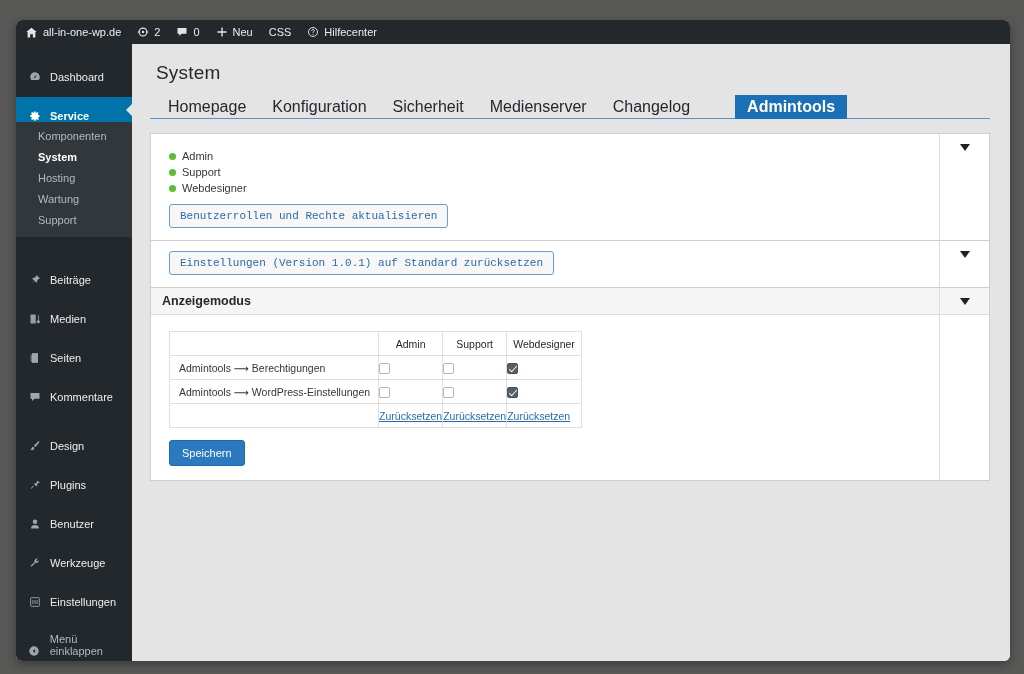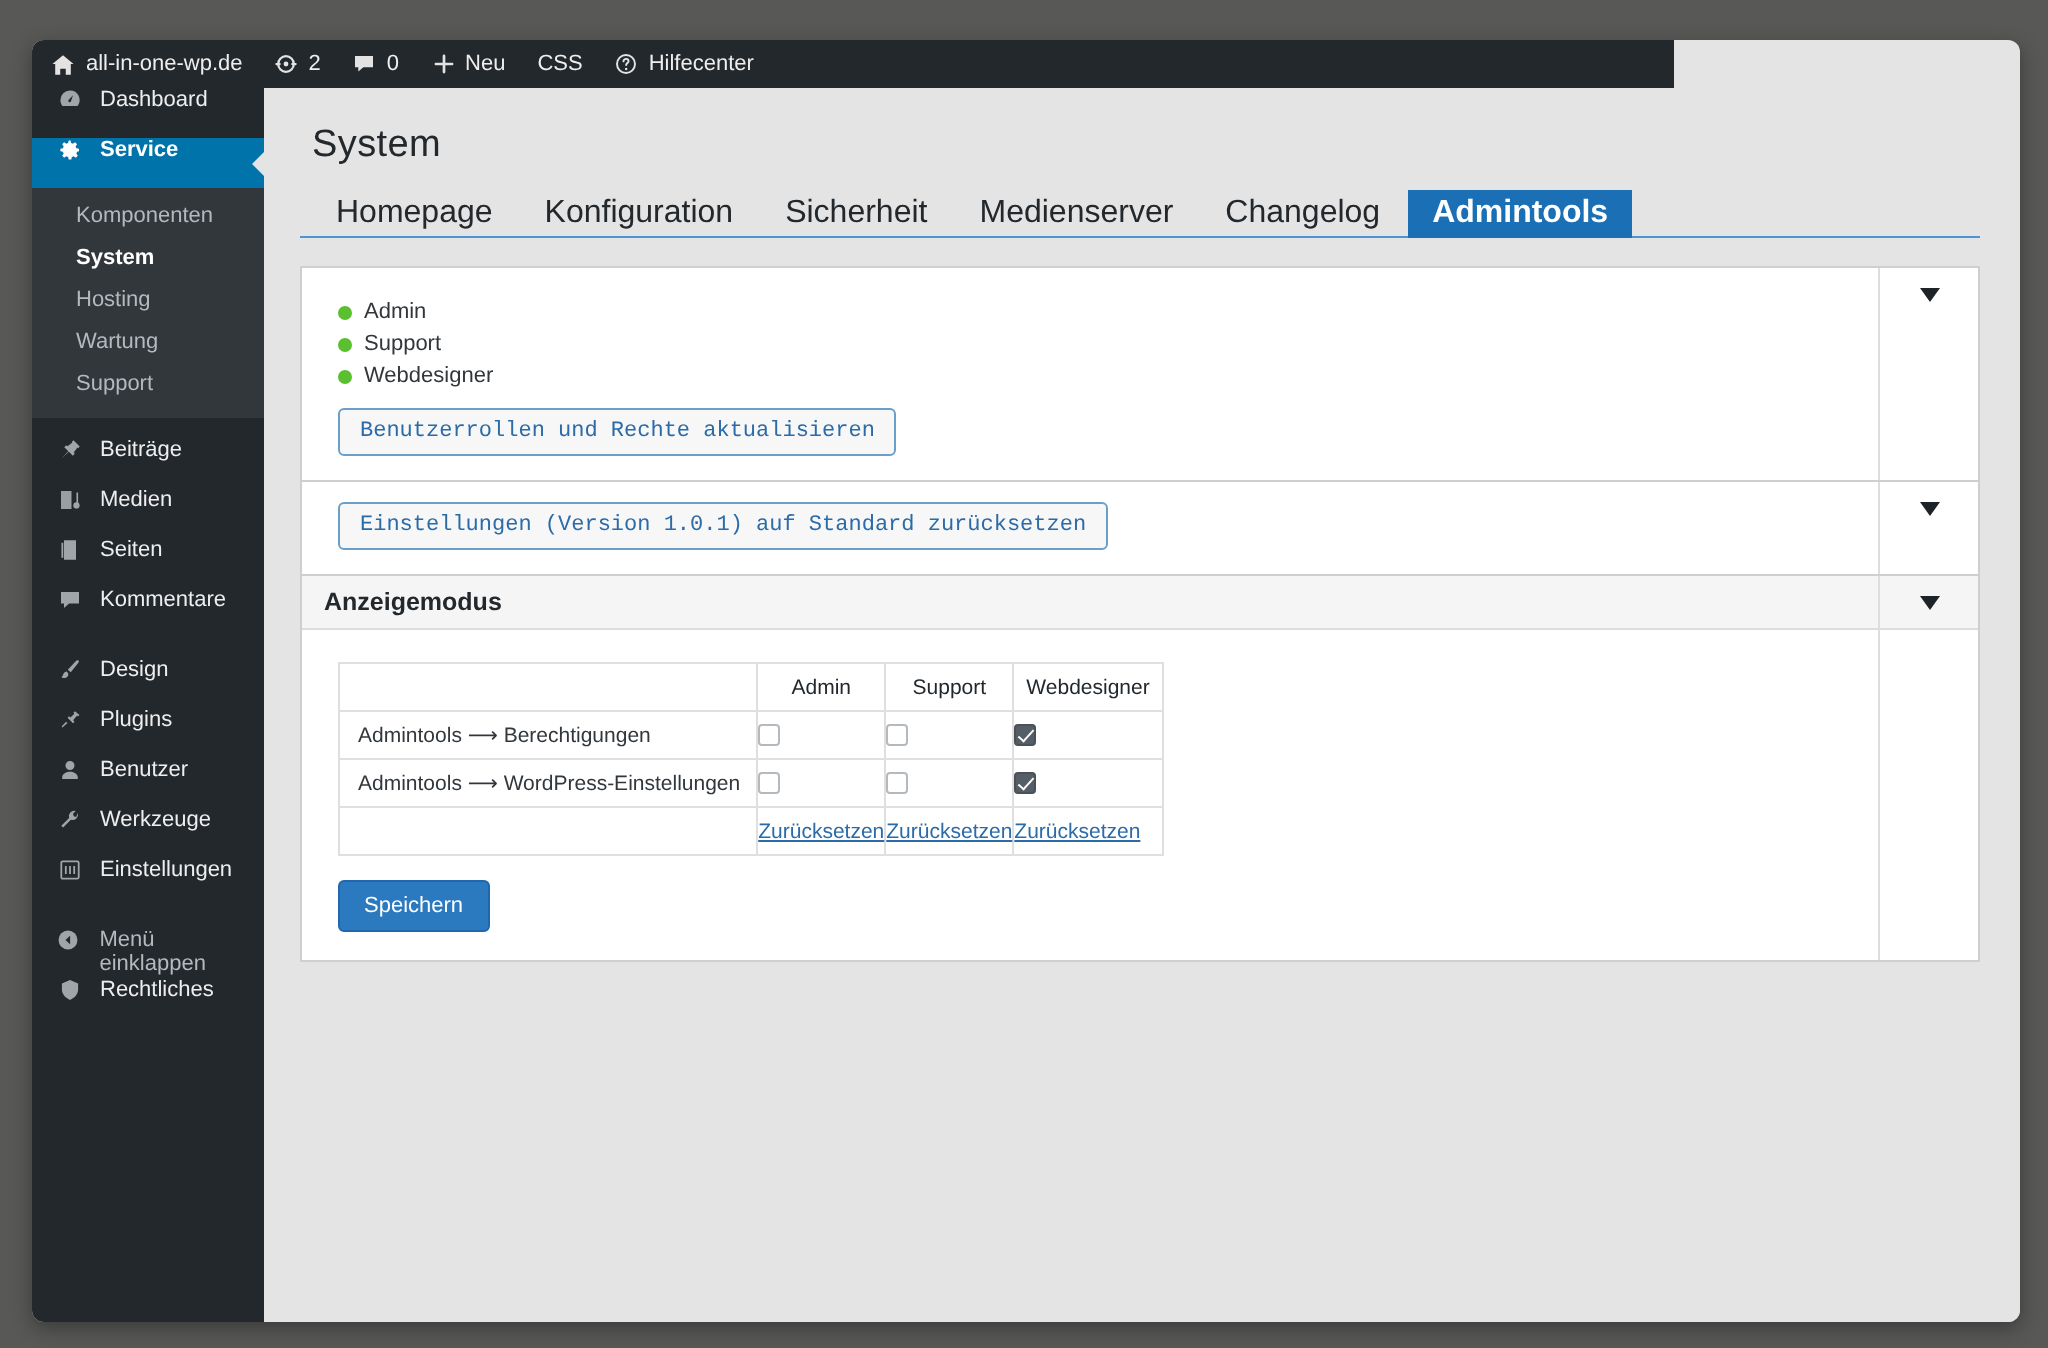--- a/index.html
+++ b/index.html
@@ -22,21 +22,21 @@
     border-radius: 6px;
     overflow: hidden;
     background: #e4e4e4;
     box-shadow: 0 3px 10px rgba(0,0,0,.35);
   }
 
   
   .adminbar {
     position: absolute;
     left: 0; top: 0;
-    width: 821px;
+    width: 994px;
     height: 24px;
     background: #23282d;
     color: #eeeeee;
     display: flex;
     align-items: center;
     font-size: 11px;
   }
   .ab-item {
     display: flex;
     align-items: center;
@@ -55,26 +55,27 @@
   .sidebar {
     position: absolute;
     left: 0; top: 24px;
     width: 116px;
     height: 617px;
     background: #23282d;
     font-size: 11px;
   }
   .menu-item {
     display: flex;
-    align-items: flex-start;
+    align-items: flex-end;
     gap: 8px;
     height: 25px;
     padding-left: 11px;
     color: #eeeeee;
     position: relative;
+    margin-top: 14px;
   }
   .menu-item .mi-ico {
     width: 15px;
     display: inline-flex;
     align-items: center;
     justify-content: center;
     color: #a0a5aa;
   }
   .menu-item.active {
     background: #0073aa;
@@ -139,20 +140,21 @@
     border: 1px solid transparent;
     border-bottom: none;
     position: relative;
     top: 1px;
   }
   .tab.active {
     background: #1a6fb5;
     color: #ffffff;
     font-weight: bold;
     border-color: #1a6fb5;
+    margin-left: 31px;
   }
 
   
   .panels { margin-top: 14px; }
   .panel {
     background: #ffffff;
     border: 1px solid #cfcfcf;
     border-bottom: none;
     position: relative;
   }

